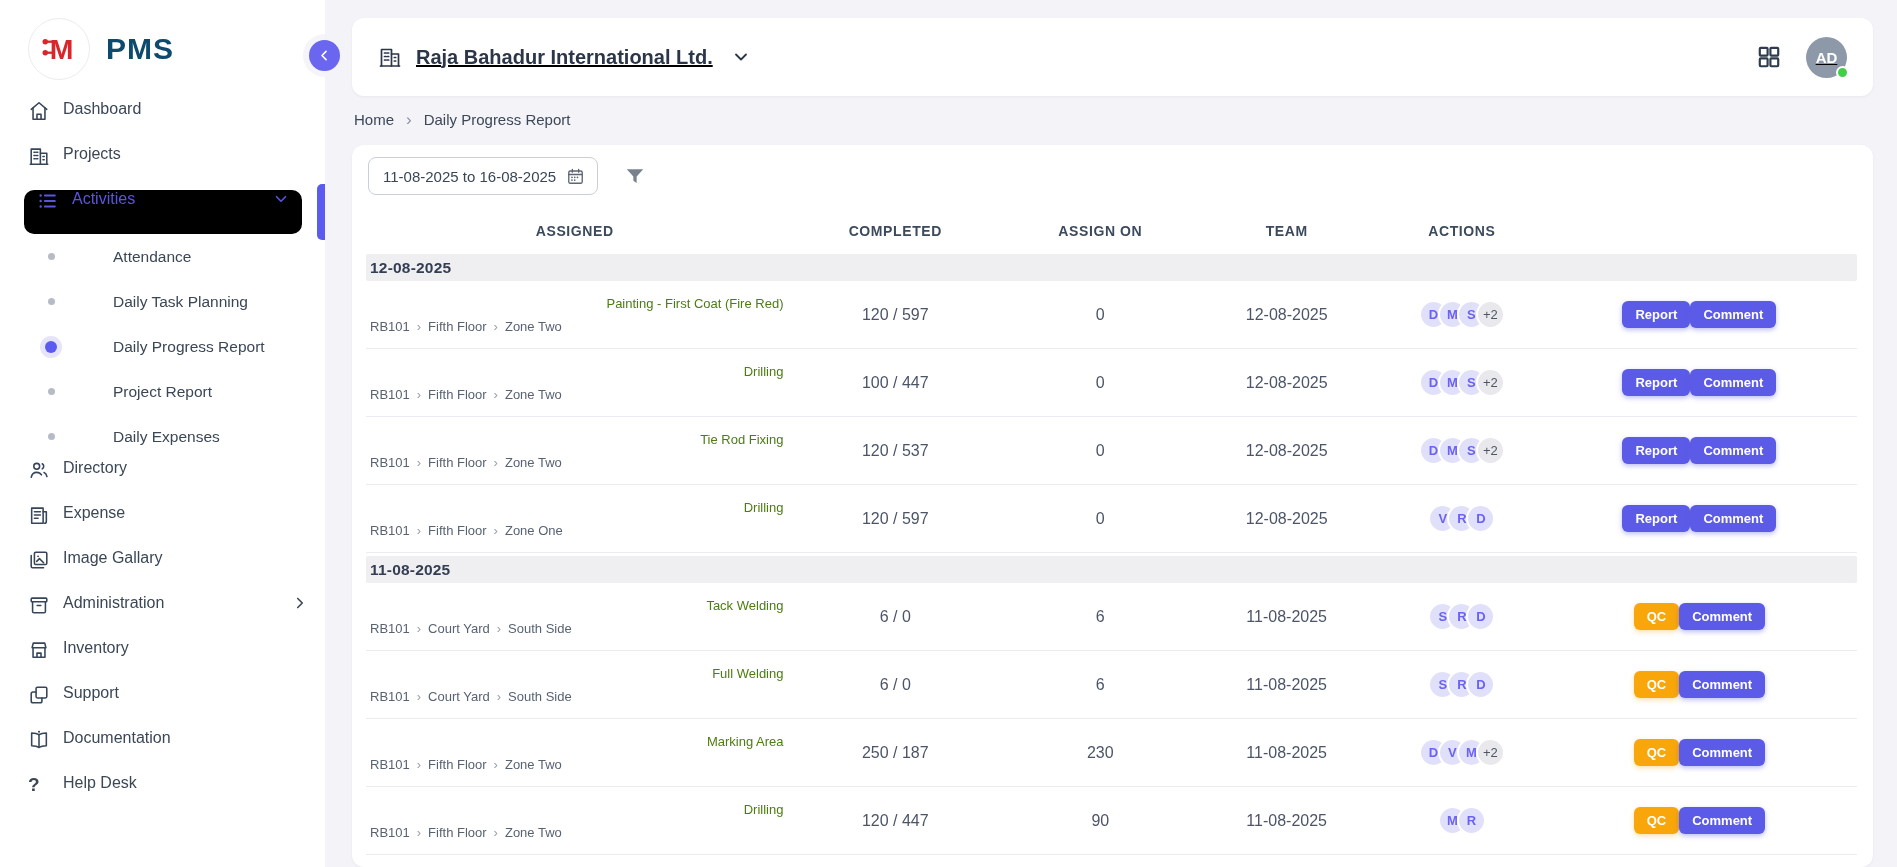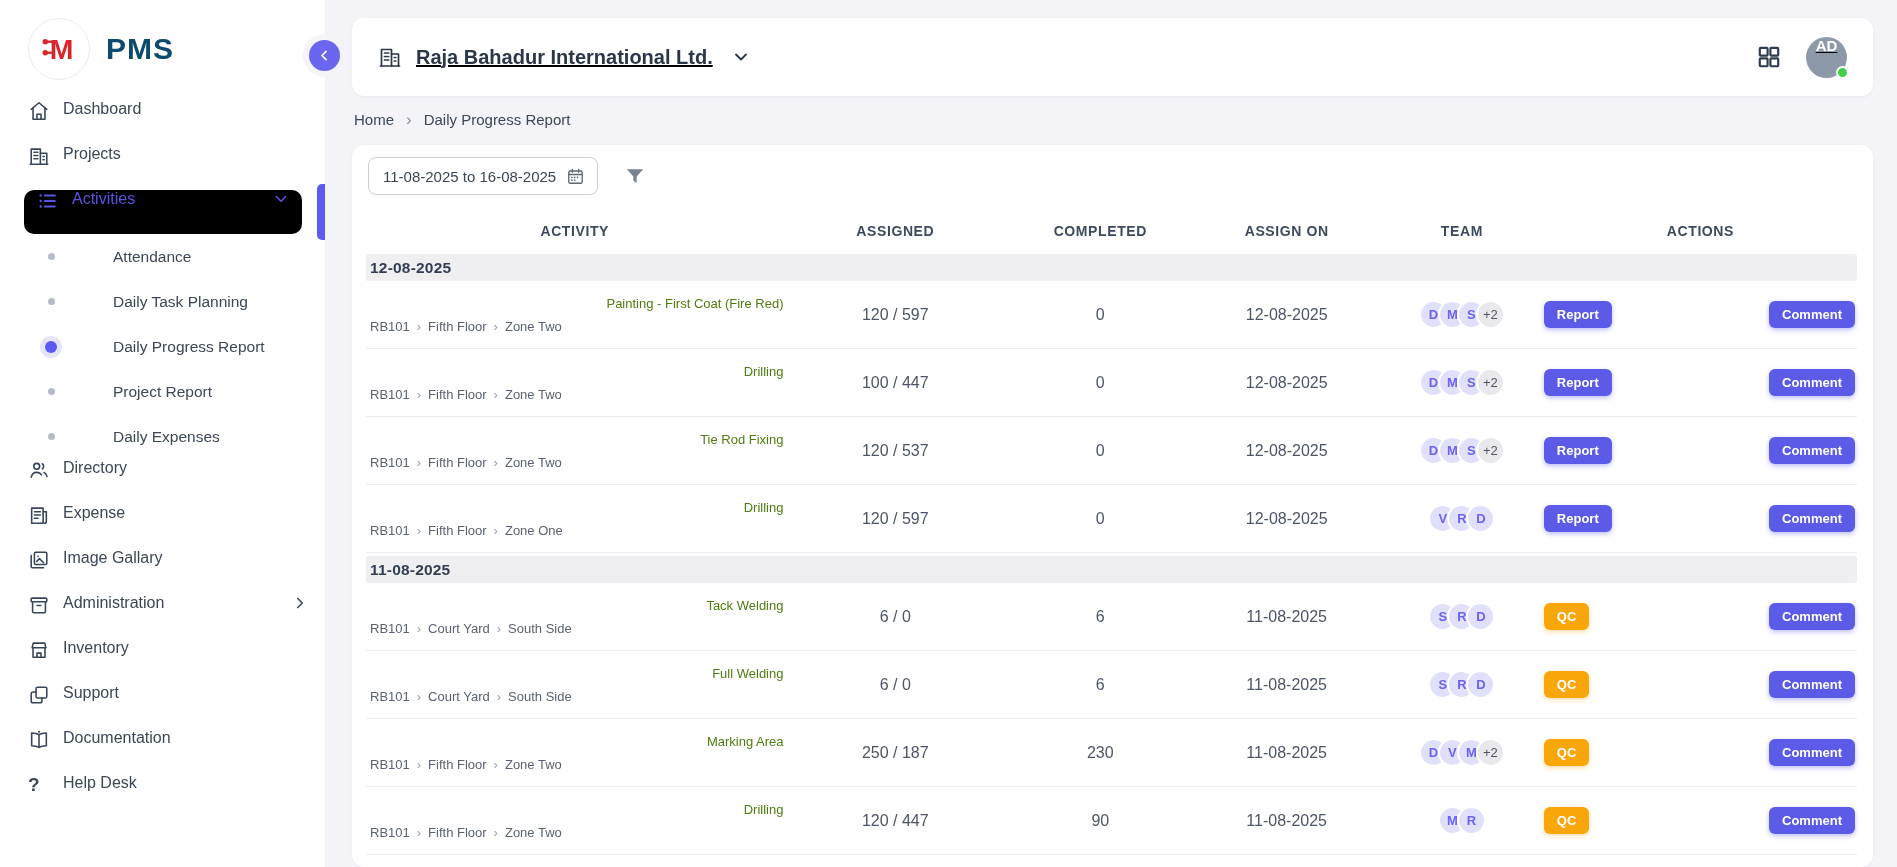--- a/index.html
+++ b/index.html
@@ -39,21 +39,21 @@
   .topbar { height:78px; display:flex; align-items:center; padding:0 26px;text-decoration:underline; }
   .company { display:flex; align-items:center; gap:14px; cursor:pointer; }
   .company-icon { width:24px; height:24px; color:#2b3648; display:inline-flex; }
   .company-icon svg { width:24px; height:24px; }
   .company-name { font-size:20px; font-weight:600; color:#2b3648; }
   .company-chev { width:20px; height:20px; color:#2b3648; display:inline-flex; margin-left:4px; }
   .company-chev svg { width:20px; height:20px; }
   .topbar-right { margin-left:auto; display:flex; align-items:center; gap:24px; }
   .grid-btn { width:26px; height:26px; color:#2d3c4e; display:inline-flex; cursor:pointer; background:none; border:none; }
   .grid-btn svg { width:26px; height:26px; }
-  .avatar { width:41px; height:41px; border-radius:50%; background:#8d99a9; color:#fff; font-size:15px; font-weight:700; display:flex; align-items:flex-start; justify-content:center; position:relative; cursor:pointer; }
+  .avatar { width:41px; height:41px; border-radius:50%; background:#8d99a9; color:#fff; font-size:15px; font-weight:700; display:flex; align-items:center; justify-content:center; position:relative; cursor:pointer; }
   .online-dot { position:absolute; right:-2px; bottom:-1px; width:13px; height:13px; border-radius:50%; background:#41cf48; border:2px solid #fff; }
 
   .breadcrumb { display:flex; align-items:center; gap:12px; margin:15px 0 0 2px; font-size:15px; font-weight:500; color:#3c4758; }
   .bc-sep { color:#8a91a0; font-size:17px; line-height:1; }
 
   .content { margin-top:17px; flex:1; padding:12px 16px 0 14px; overflow:hidden; }
   .filter-row { display:flex; align-items:center; gap:26px; padding-left:2px; }
   .date-input { display:flex; align-items:center; gap:10px; border:1px solid #c9ced8; border-radius:8px; height:38px; padding:0 12px 0 14px; cursor:pointer; background:#fff; }
   .date-text { font-size:15px; color:#3a4656; font-weight:500; }
   .cal-icon { width:19px; height:19px; color:#5c6675; display:inline-flex; }
@@ -70,21 +70,21 @@
   .trow { height:68px; border-bottom:1px solid #ebecf0; }
   .c-act { display:flex; flex-direction:column; justify-content:center; gap:8px; padding-left:4px; }
   .a-title { font-size:13px; color:#4d7c0f;text-align:right; }
   .a-path { display:flex; align-items:center; gap:7px; font-size:13px; color:#596273; }
   .p-sep { color:#9aa1ad; font-size:13px; }
   .cell.num { text-align:center; font-size:16px; color:#4c5568; }
   .cell.team { display:flex; justify-content:center; align-items:center; }
   .chip { width:29px; height:29px; border-radius:50%; background:#e1e0fa; color:#6b62f3; font-size:13px; font-weight:600; display:flex; align-items:center; justify-content:center; border:2px solid #fff; }
   .chip + .chip { margin-left:-10px; }
   .chip.extra { background:#e8e8ed; color:#4f5663; font-weight:500; }
-  .cell.actions { display:flex; justify-content:space-between; padding-right:2px; }
+  .cell.actions { display:flex; justify-content:center; padding-right:2px; }
   .btn { height:27px; border:none; border-radius:6px; padding:0 13px; font-family:"Liberation Sans",sans-serif; font-size:13px; font-weight:700; color:#fff; cursor:pointer; }
   .btn.primary { background:#5b5be8; box-shadow:0 2px 5px rgba(91,91,232,.4); }
   .btn.warning { background:#f9a60b; box-shadow:0 2px 5px rgba(249,166,11,.35); }
 </style>
 </head>
 <body>
 
 <div class="app">
 
   <aside class="sidebar">
@@ -307,21 +307,20 @@
             </span>
         </div>
         <span class="funnel-icon">
             <svg viewBox="0 0 24 24" fill="currentColor">
               <path d="M3 4.5h18l-7.2 8.1v6.9l-3.6-2.2v-4.7z"></path>
             </svg>
           </span>
       </div>
 
       <div class="thead">
-        <div class="th first">ACTIVITY</div>
         <div class="th">ASSIGNED</div>
         <div class="th">COMPLETED</div>
         <div class="th">ASSIGN ON</div>
         <div class="th">TEAM</div>
         <div class="th">ACTIONS</div>
       </div>
 
       <div>
           <div class="date-band">
             <span>12-08-2025</span>

